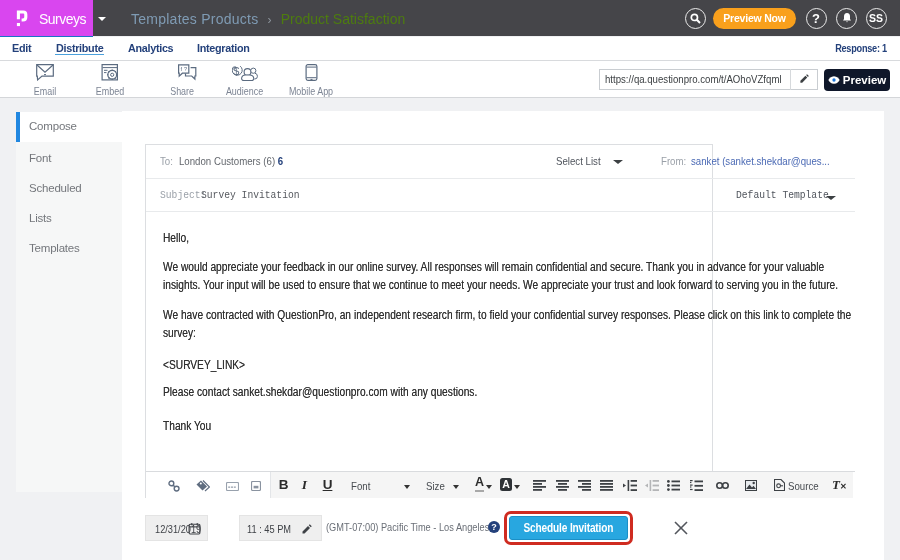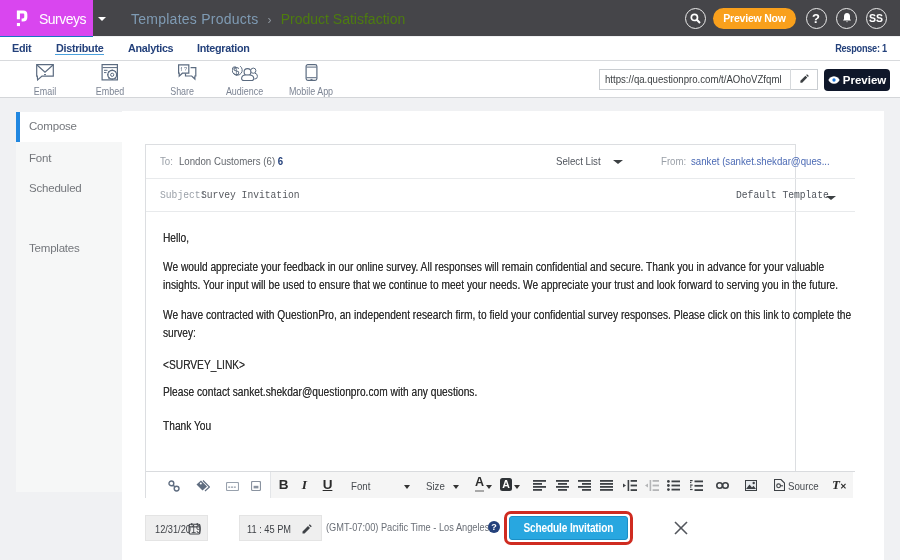--- a/index.html
+++ b/index.html
@@ -36,21 +36,21 @@
   
   #panel { left:122px; top:111px; width:762px; height:449px; background:#fff; }
 
   
   #sidebar { left:16px; top:112px; width:106px; height:380px; background:#f6f7f7; }
   .sitem { position:absolute; left:4px; width:102px; height:30px; font-size:11.5px; color:#74777c; line-height:30px; padding-left:9px; letter-spacing:-0.2px; }
   #s-compose { top:0; left:4px; height:29.5px; line-height:29.5px; background:#fff; color:#74777c; }
   #s-bar { position:absolute; left:0; top:0; width:4px; height:29.5px; background:#2187e0; }
 
   
-  #form { left:145px; top:144px; width:651px; height:354px; border:1px solid #dcdee1; background:#fff; }
+  #form { left:145px; top:144px; width:568px; height:354px; border:1px solid #dcdee1; background:#fff; }
   .frow1 { position:absolute; left:0; top:0; width:709px; height:34px; border-bottom:1px solid #e8eaec; }
   .frow2 { position:absolute; left:0; top:34px; width:709px; height:33px; border-bottom:1px solid #e8eaec;font-family:Liberation Mono, monospace; }
   .glabel { color:#9aa0a8; font-size:11.5px; }
   .cx { position:absolute; display:inline-block; transform:scaleX(0.84); transform-origin:0 0; white-space:nowrap; }
   .dk { color:#63676d; font-size:11.5px; }
   #body-text { position:absolute; left:17px; top:84px; width:880px; font-size:12px; line-height:18.2px; color:#303030; text-shadow:0 0 0.3px rgba(48,48,48,0.75); transform:scaleX(0.85); transform-origin:0 0; }
   #body-text p { margin:0 0 11px 0; }
 
   
   #etool { position:absolute; left:0; top:326px; width:709px; height:27px; border-top:1px solid #d9dbde; background:#fff; }
@@ -177,20 +177,21 @@
       <path d="M8 0 C4 0 1.5 3 0.5 5 C1.5 7 4 10 8 10 C12 10 14.5 7 15.5 5 C14.5 3 12 0 8 0 Z" fill="#fff"></path>
       <circle cx="8" cy="5" r="2.2" fill="#1e78dd"></circle>
     </svg>Preview</div>
 
 <div id="panel" class="abs"></div>
 <div id="sidebar" class="abs">
   <div id="s-bar"></div>
   <div id="s-compose" class="sitem">Compose</div>
   <div class="sitem" style="top:30.5px;">Font</div>
   <div class="sitem" style="top:60.5px;">Scheduled</div>
+  <div class="sitem" style="top:91px;">Lists</div>
   <div class="sitem" style="top:121px;">Templates</div>
 </div>
 
 <div id="form" class="abs">
   <div class="frow1">
     <span class="glabel cx" style="left:14px; top:9.5px;">To:</span>
     <span class="dk cx" style="left:32.5px; top:9.5px;">London Customers (6) <b style="color:#24417b">6</b></span>
     <span class="dk cx" style="left:409.5px; top:9.5px; color:#4f545c;">Select List</span>
     <span style="position:absolute; left:467px; top:15px; width:0; height:0; border-left:5px solid transparent; border-right:5px solid transparent; border-top:4.5px solid #3c4043;"></span>
     <span class="glabel cx" style="left:515px; top:9.5px;">From:</span>

